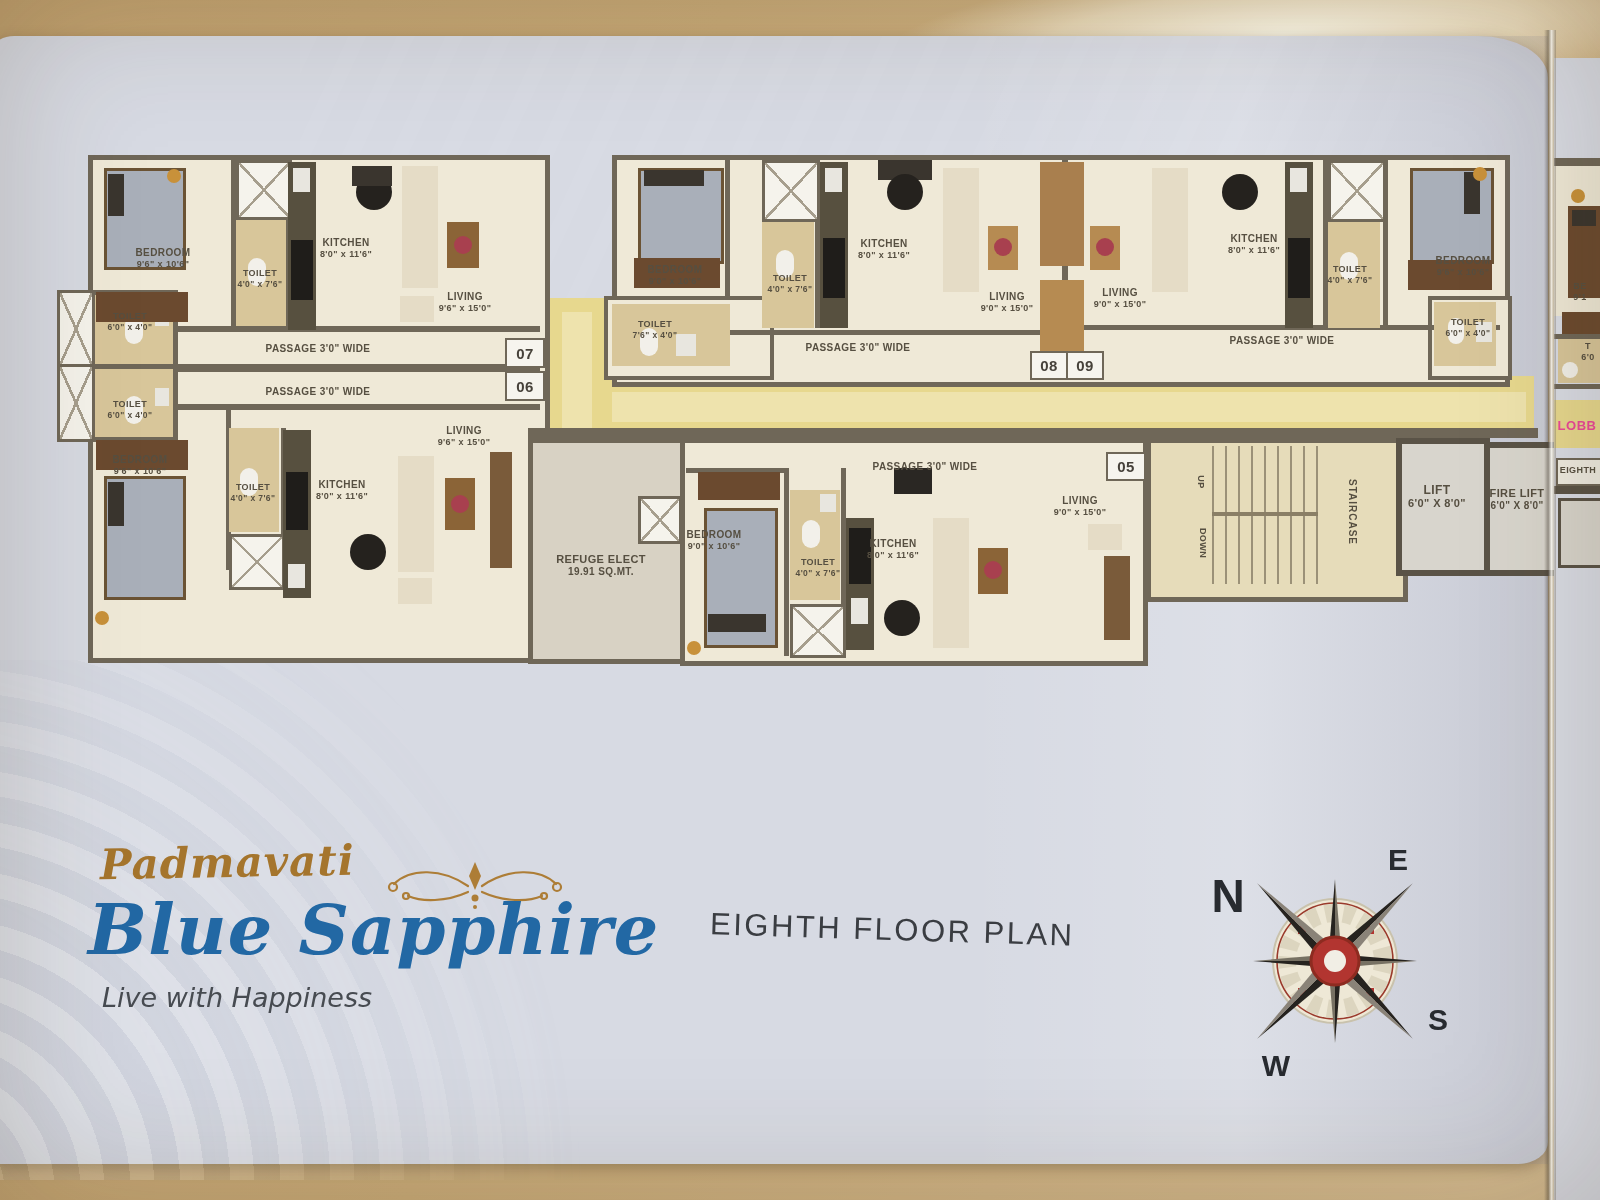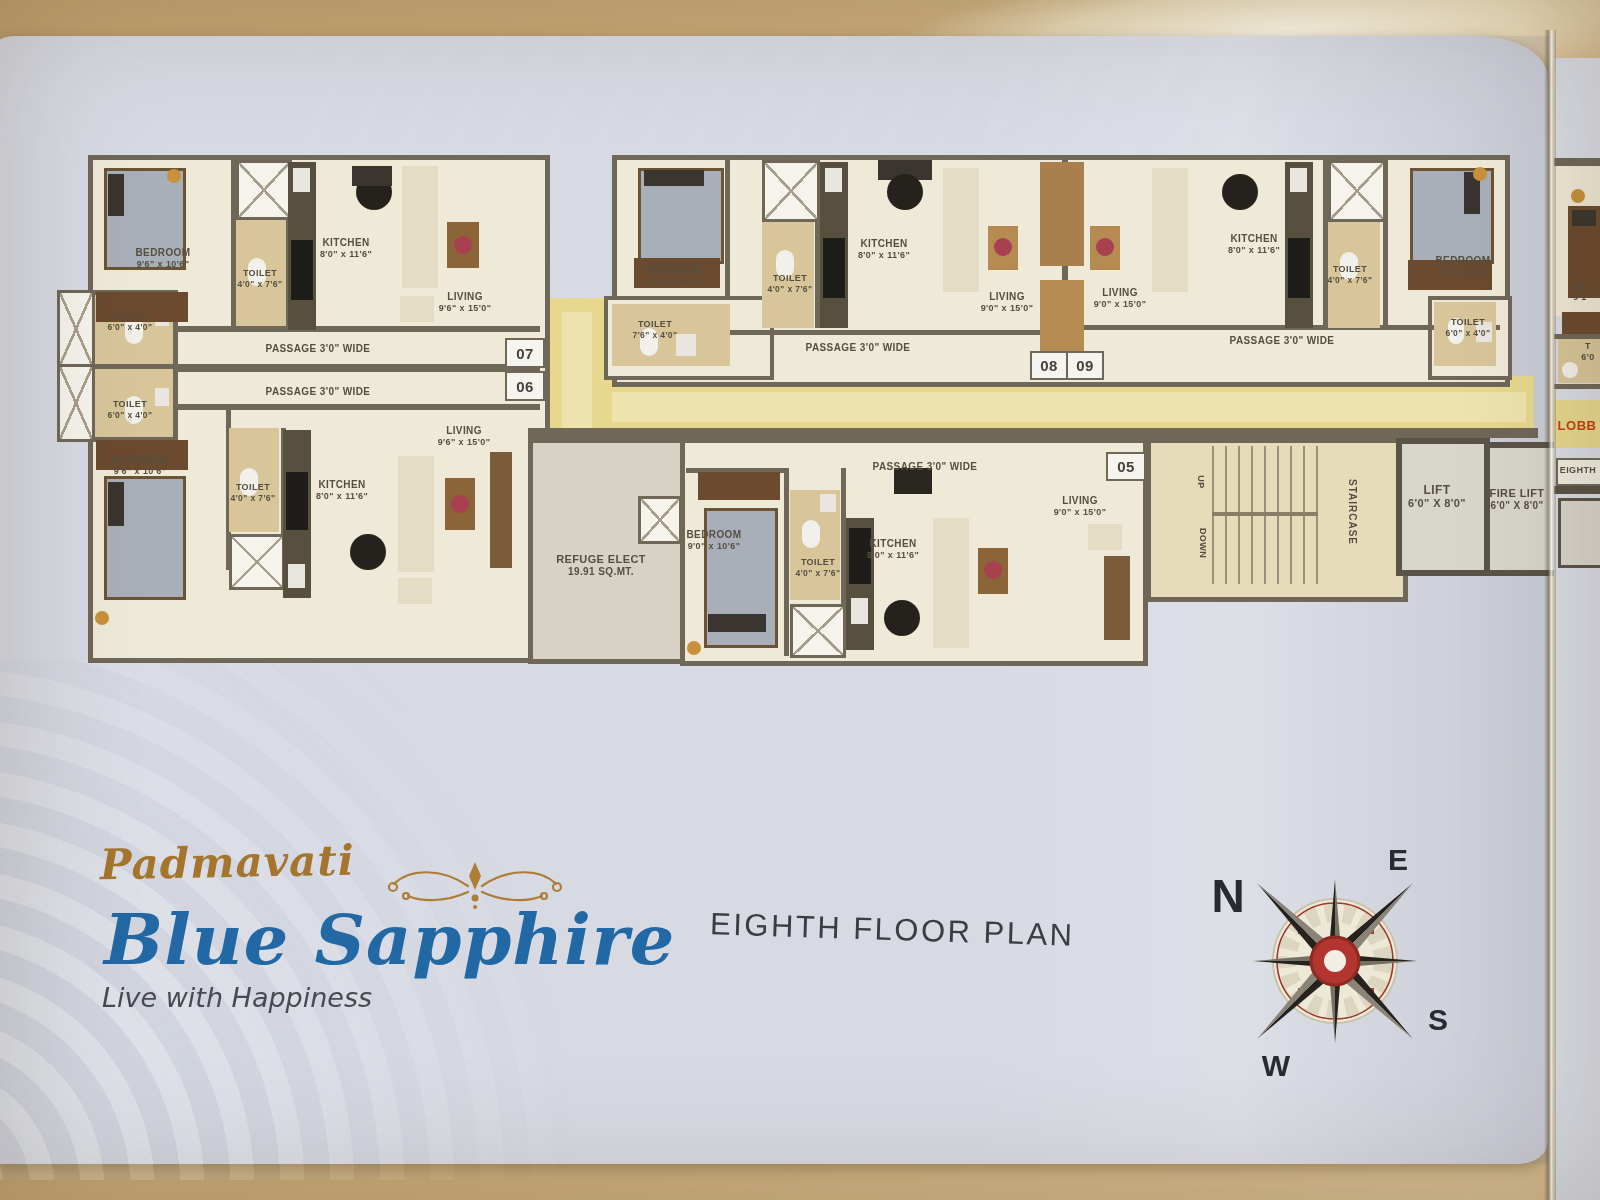--- a/index.html
+++ b/index.html
@@ -62,23 +62,23 @@
   .stairs{
     position:absolute;
     background:repeating-linear-gradient(90deg,#9b9178 0 2px,rgba(0,0,0,0) 2px 13px);
   }
   .brand-pre{
     position:absolute;left:100px;top:838px;z-index:4;
     font-family:"DejaVu Serif",serif;font-style:italic;font-weight:bold;
     font-size:42px;color:#a5752d;letter-spacing:1px;transform:rotate(-1deg);
   }
   .brand-title{
-    position:absolute;left:104px;top:888px;z-index:4;
+    position:absolute;left:88px;top:888px;z-index:4;
     font-family:"DejaVu Serif",serif;font-style:italic;font-weight:bold;
-    font-size:70px;color:#2268a4;letter-spacing:1px;margin-top:10px;
+    font-size:70px;color:#2268a4;letter-spacing:1px;
   }
   .brand-tagline{
     position:absolute;left:102px;top:982px;z-index:4;
     font-family:"DejaVu Sans",sans-serif;font-style:italic;font-size:27px;color:#474b51;
   }
   .flourish{position:absolute;left:380px;top:856px;z-index:4;}
   .plan-title{
     position:absolute;left:710px;top:912px;z-index:4;
     font-size:31px;letter-spacing:2.5px;color:#3a3d42;font-weight:500;
     transform:rotate(1.8deg);
@@ -384,21 +384,21 @@
     <div style="left: 8px; top: 312px; width: 38px; height: 22px; background: rgb(107, 74, 47); position: absolute;"></div>
     <div style="left: 0px; top: 334px; width: 46px; height: 5px; background: rgb(111, 103, 88); position: absolute;"></div>
     <div style="left: 4px; top: 339px; width: 42px; height: 44px; background: rgb(216, 198, 154); position: absolute;"></div>
     <div class="plabel" style="font-size: 9px; left: 34px; top: 352px; transform: translate(-50%, -50%); position: absolute;">
       <div>T</div>
       <div style="font-size: 9px;">6'0</div>
     </div>
     <div style="left: 8px; top: 362px; height: 16px; width: 16px; border-radius: 50%; background: rgb(242, 240, 234); position: absolute;"></div>
     <div style="left: 0px; top: 384px; width: 46px; height: 5px; background: rgb(111, 103, 88); position: absolute;"></div>
     <div style="left: 0px; top: 400px; width: 46px; height: 48px; background: rgb(231, 216, 142); position: absolute;"></div>
-    <div class="plabel" style="font-size: 13px; color: #c2410c; font-weight: 700; letter-spacing: 0.5px; left: 23px; top: 426px; transform: translate(-50%, -50%); position: absolute;">
+    <div class="plabel" style="font-size: 13px; color: #ec4899; font-weight: 700; letter-spacing: 0.5px; left: 23px; top: 426px; transform: translate(-50%, -50%); position: absolute;">
       <div>LOBB</div>
     </div>
     <div style="left: 2px; top: 458px; width: 42px; height: 24px; background: rgb(239, 236, 226); border: 2px solid rgb(111, 103, 88); position: absolute;"></div>
     <div class="plabel" style="font-size: 9px; left: 24px; top: 470px; transform: translate(-50%, -50%); position: absolute;">
       <div>EIGHTH</div>
     </div>
     <div style="left: 0px; top: 486px; width: 46px; height: 8px; background: rgb(90, 83, 71); position: absolute;"></div>
     <div style="left: 4px; top: 498px; width: 42px; height: 64px; background: rgb(216, 213, 205); border: 3px solid rgb(90, 83, 71); position: absolute;"></div>
   </div>
 

